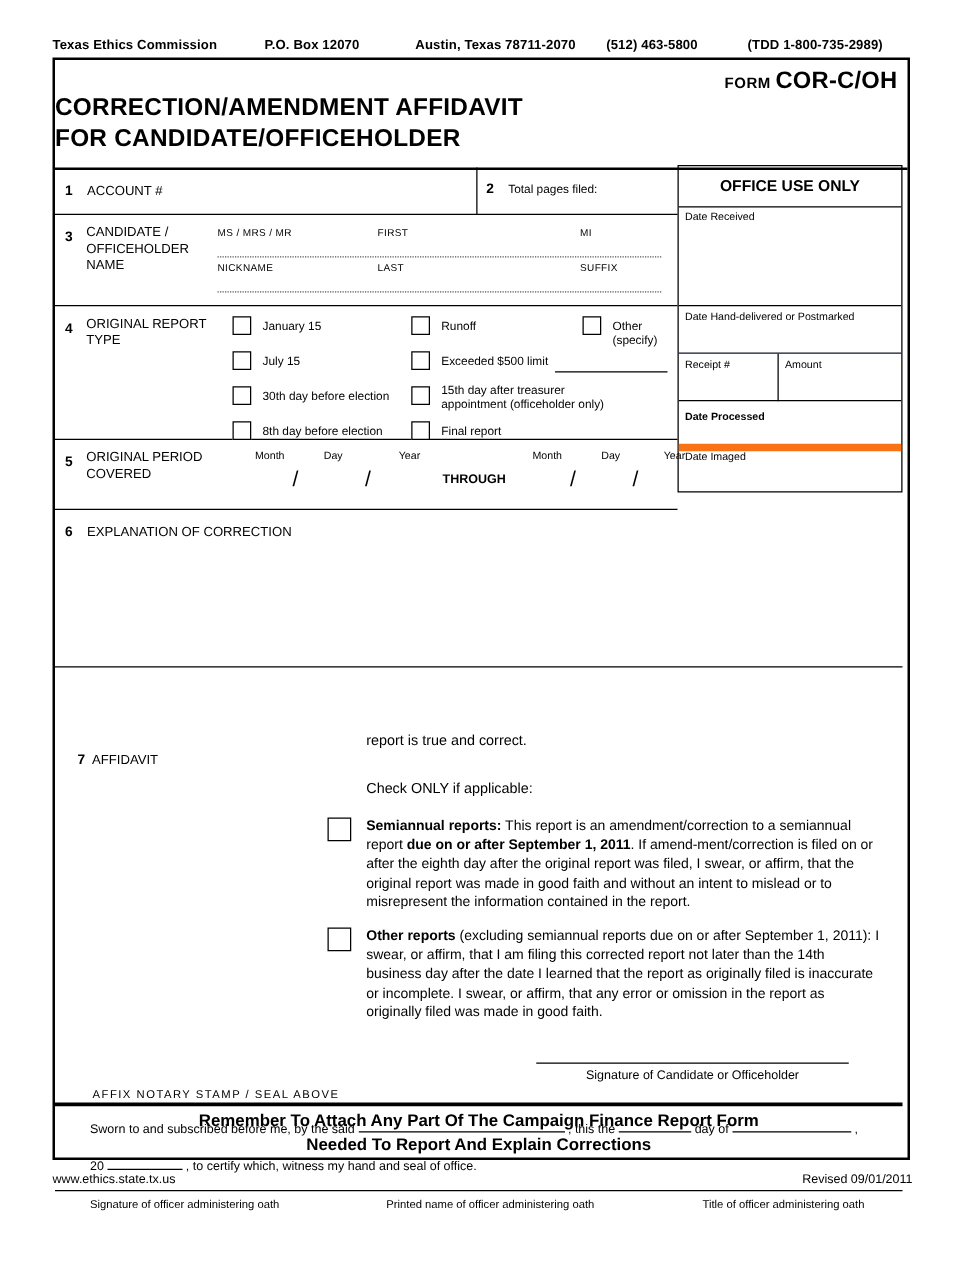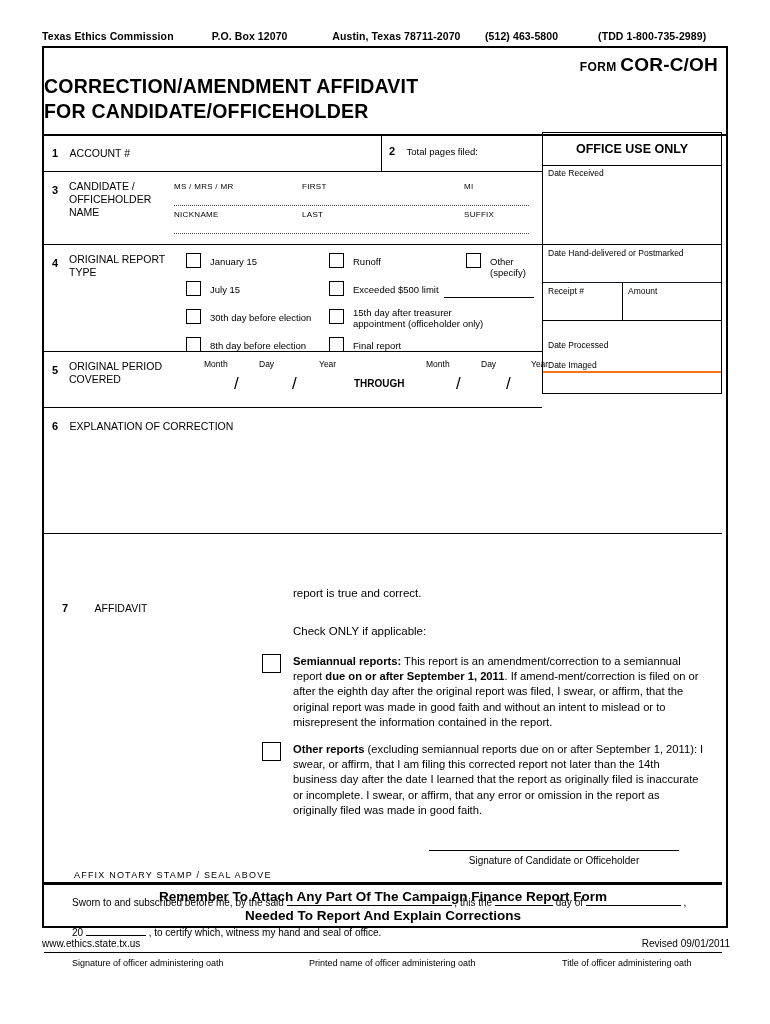--- a/index.html
+++ b/index.html
@@ -288,21 +288,21 @@
         <span class="lbl" style="margin-left:7px;font-size:9.5px;">Total pages filed:</span>
       </div>
     </div>
 
     <div class="box" id="office-col">
       <div class="office-title" style="border-bottom:1px solid #000;height:32px;">OFFICE USE ONLY</div>
       <div class="office-cell" style="left:0;top:32px;width:178px;height:80px;border-bottom:1px solid #000;">Date Received</div>
       <div class="office-cell" style="left:0;top:112px;width:178px;height:38px;border-bottom:1px solid #0f172a;">Date Hand-delivered or Postmarked</div>
       <div class="office-cell" style="left:0;top:150px;width:80px;height:38px;border-bottom:1px solid #000;border-right:1px solid #000;">Receipt  #</div>
       <div class="office-cell" style="left:80px;top:150px;width:98px;height:38px;border-bottom:1px solid #000;">Amount</div>
-      <div class="office-cell" style="left:0;top:204px;width:178px;height:36px;border-bottom:2px solid #f97316;">Date Processed</div>
+      <div class="office-cell" style="left:0;top:192px;width:178px;height:36px;border-bottom:6px solid #f97316;font-weight:bold;">Date Processed</div>
       <div class="office-cell" style="left:0;top:224px;width:178px;height:36px;">Date Imaged</div>
     </div>
 
     <div class="box" id="sec-name">
       <div style="position:absolute;left:8px;top:8px;">
         <span class="num">3</span>
       </div>
       <div class="lbl" style="position:absolute;left:25px;top:8px;line-height:13px;">
         <div>CANDIDATE /</div>
         <div>OFFICEHOLDER</div>
@@ -386,21 +386,21 @@
     <div class="box" id="sec-explain">
       <div style="position:absolute;left:8px;top:8px;">
         <span class="num">6</span>
         <span class="lbl" style="margin-left:7px;">EXPLANATION OF CORRECTION</span>
       </div>
     </div>
 
     <div class="box" id="sec-affidavit">
       <div style="position:absolute;left:18px;top:64px;">
         <span class="num">7</span>
-        <span class="lbl" style="margin-left:22px;">AFFIDAVIT</span>
+        <span class="lbl" style="margin-left:1px;">AFFIDAVIT</span>
       </div>
 
       <div class="aff-text" style="left:249px;top:52px;width:410px;">
         <div>report is true and correct.</div>
       </div>
 
       <div class="aff-text" style="left:249px;top:90px;width:410px;">Check ONLY if applicable:</div>
 
       <div class="cb" style="left:218px;top:120px;width:19px;height:19px;border:1.5px solid #000;"></div>
       <div class="aff-para" style="left:249px;top:120px;width:412px;"><b>Semiannual reports:</b><span>  This report is an amendment/correction to a semiannual report </span><b>due on or after September 1, 2011</b><span>. If amend-ment/correction is filed on or after the eighth day after the original report was filed, I swear, or affirm, that the original report was made in good faith and without an intent to mislead or to misrepresent the information contained in the report.</span></div>

